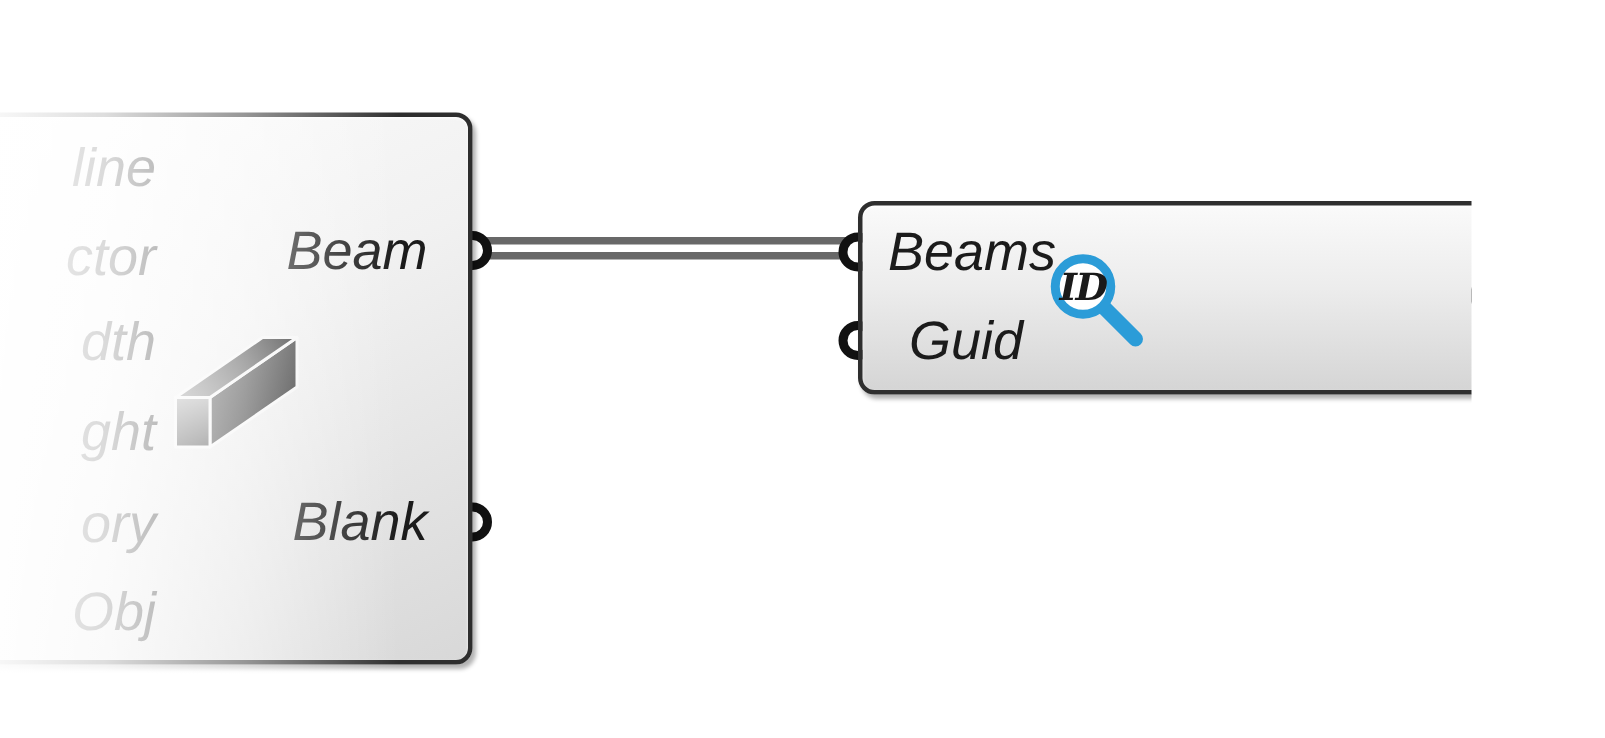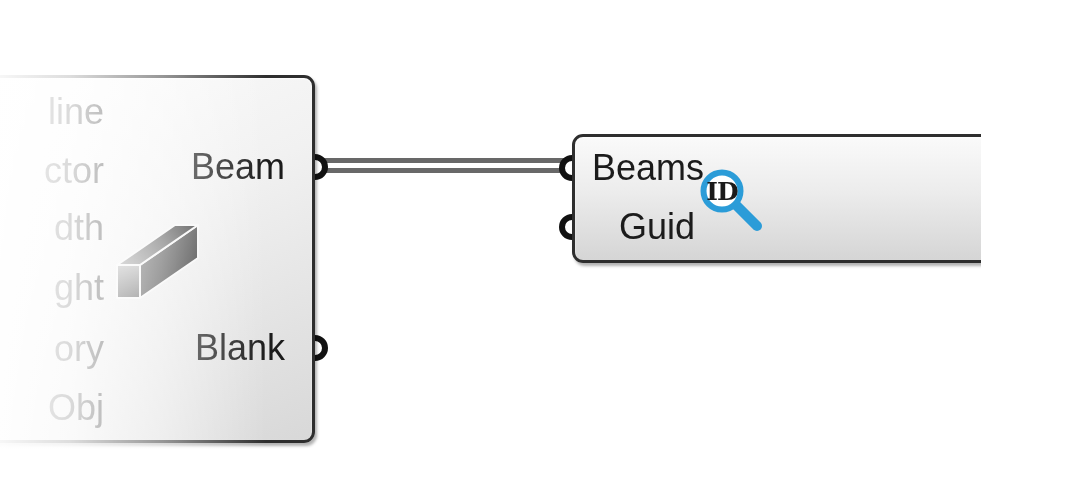--- a/index.html
+++ b/index.html
@@ -1,18 +1,18 @@
 <!DOCTYPE html>
 <html><head>
 <meta charset="utf-8">
 <style>
   html,body { margin:0; padding:0; background:#ffffff; }
   .canvas {
     position:relative; width:981px; height:492px; background:#ffffff;
-    overflow:hidden; font-family:"Liberation Sans", sans-serif;
+    overflow:hidden; font-family:"Liberation Sans", sans-serif;font-style:italic;
   }
   
   .component {
     position:absolute; box-sizing:border-box;
     border:3.5px solid #2e2e2e; border-radius:11px;
     box-shadow:2px 3px 3px rgba(0,0,0,0.30), inset 0 1px 2px rgba(255,255,255,0.85);
     z-index:3;
   }
   .comp-left {
     left:-80px; top:75px; width:395px; height:368px;
@@ -26,21 +26,21 @@
   .lbl {
     position:absolute; font-size:36px; line-height:1; color:#1b1b1b;
     white-space:nowrap; transform:translateY(-50%);
   }
   .in-frag { left:0; width:181px; text-align:right; }
   .frag-line { top:34px; }  .frag-ctor { top:93px; }  .frag-dth { top:150px; }
   .frag-ght { top:210px; }  .frag-ory { top:271px; }  .frag-obj { top:330px; }
   .out-beam  { right:27px; top:89px; }
   .out-blank { right:27px; top:270px; }
   .in-beams { left:17px;  top:31px; }
-  .in-guid  { left:44px;  top:90px; }
+  .in-guid  { left:31px;  top:90px; }
   .out-foundbeam { left:214px; top:61px; }
   
   .port {
     position:absolute; width:26px; height:26px; box-sizing:border-box;
     border:6px solid #111111; border-radius:50%; background:#ffffff; z-index:2;
   }
   .p-beam-out  { left:302px; top:154px; }
   .p-blank-out { left:302px; top:335px; }
   .p-beams-in  { left:559px; top:155px; }
   .p-guid-in   { left:559px; top:214px; }

